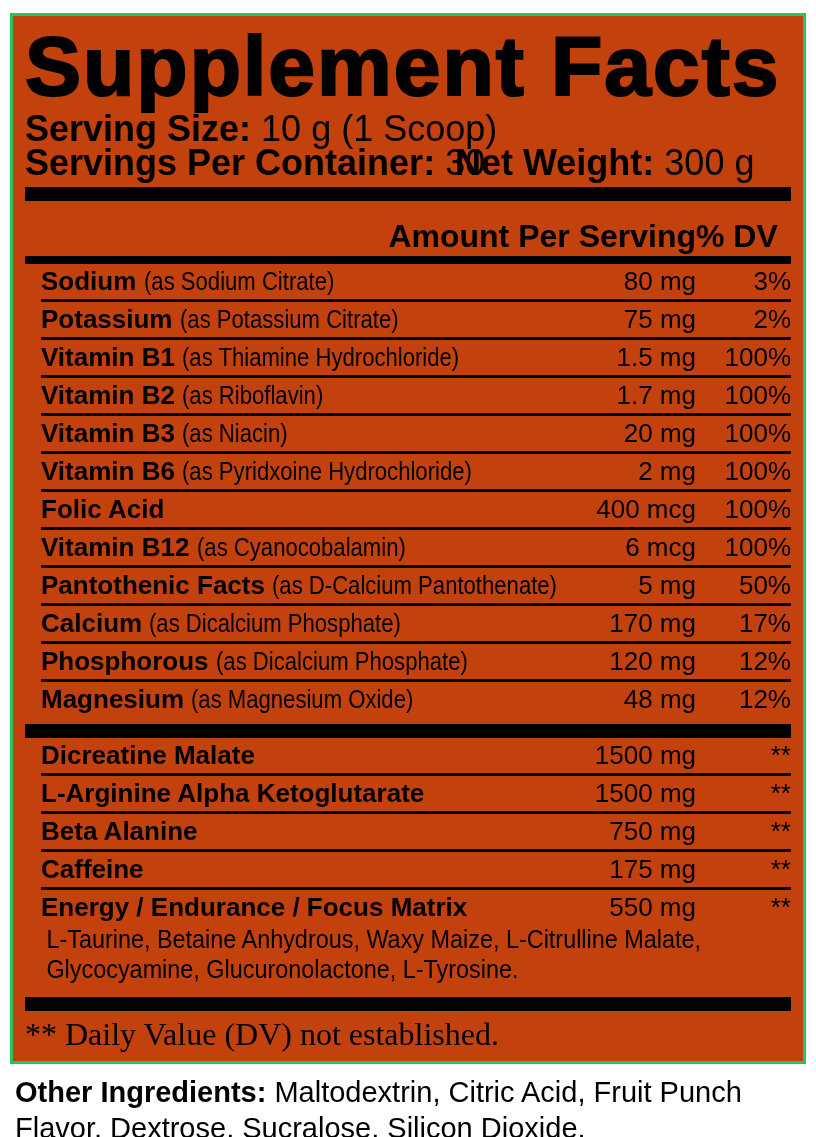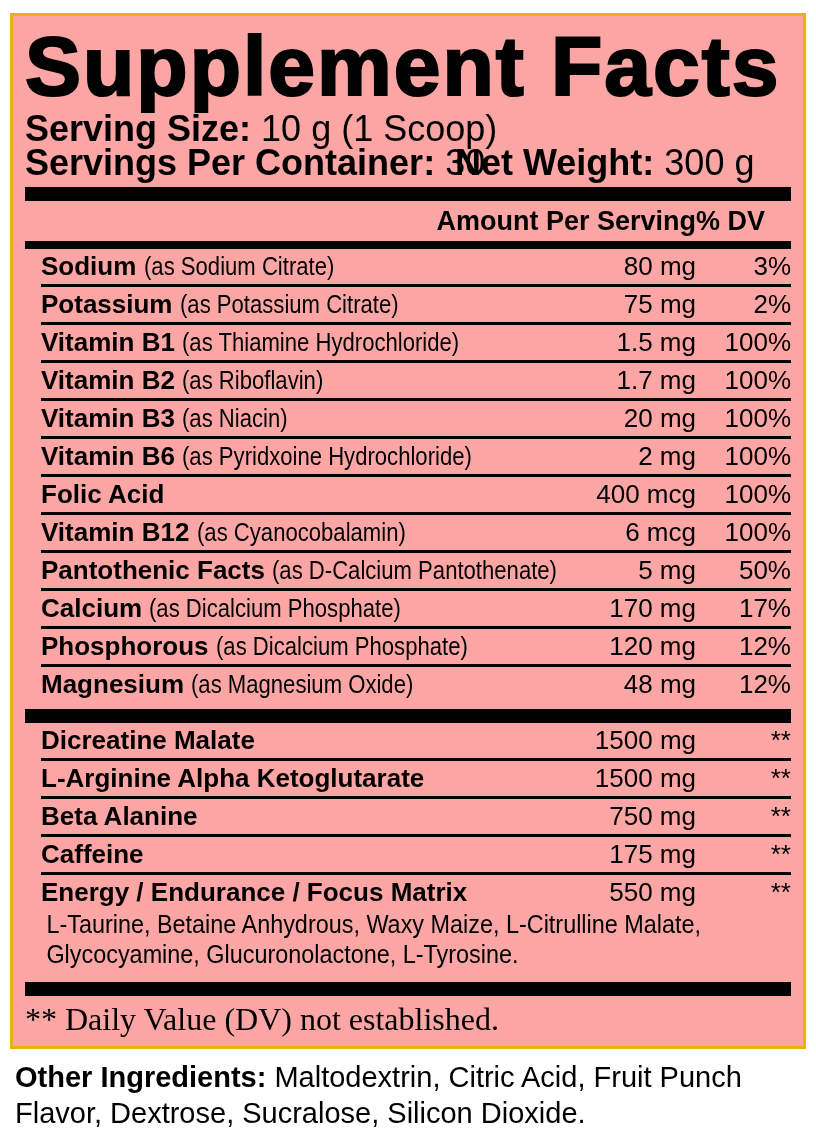--- a/index.html
+++ b/index.html
@@ -5,23 +5,23 @@
   * { box-sizing: border-box; margin: 0; padding: 0; }
   html, body {
     width: 816px; height: 1137px;
     background: #ffffff;
     color: #000000;
     font-family: "Liberation Sans", sans-serif;
     overflow: hidden;
   }
   .panel {
     margin: 13px 10px 0 10px;
-    border: 3px solid #eab308;
+    border: 3px solid #22c55e;
     padding: 8px 12px 8px 12px;
-    background: #fca5a5;
+    background: #c2410c;
   }
   .title {
     font-size: 84px;
     font-weight: bold;
     line-height: 1.0;
     letter-spacing: 2px;
     -webkit-text-stroke: 2.2px #000;
     white-space: nowrap;
     margin-bottom: 4px;
   }
@@ -36,23 +36,23 @@
   .bar {
     background: #000;
     height: 14px;
     margin: 7px 0 0 0;
   }
   .bar.medium { height: 8px; margin: 3px 0 0 0; }
   .col-header {
     display: flex;
     align-items: baseline;
     font-weight: bold;
-    font-size: 27px;
+    font-size: 32px;
     line-height: 30px;
-    padding: 5px 0 2px 0;
+    padding: 20px 0 2px 0;
   }
   .col-header .amount-h { flex: 1; text-align: right; }
   .col-header .dv-h { width: 95px; text-align: left; }
   .rows { width: 100%; }
   .row {
     border-top: 3px solid #000;
     padding: 4px 0 4px 0;
     font-size: 26px;
     line-height: 27px;
     margin-left: 16px;

